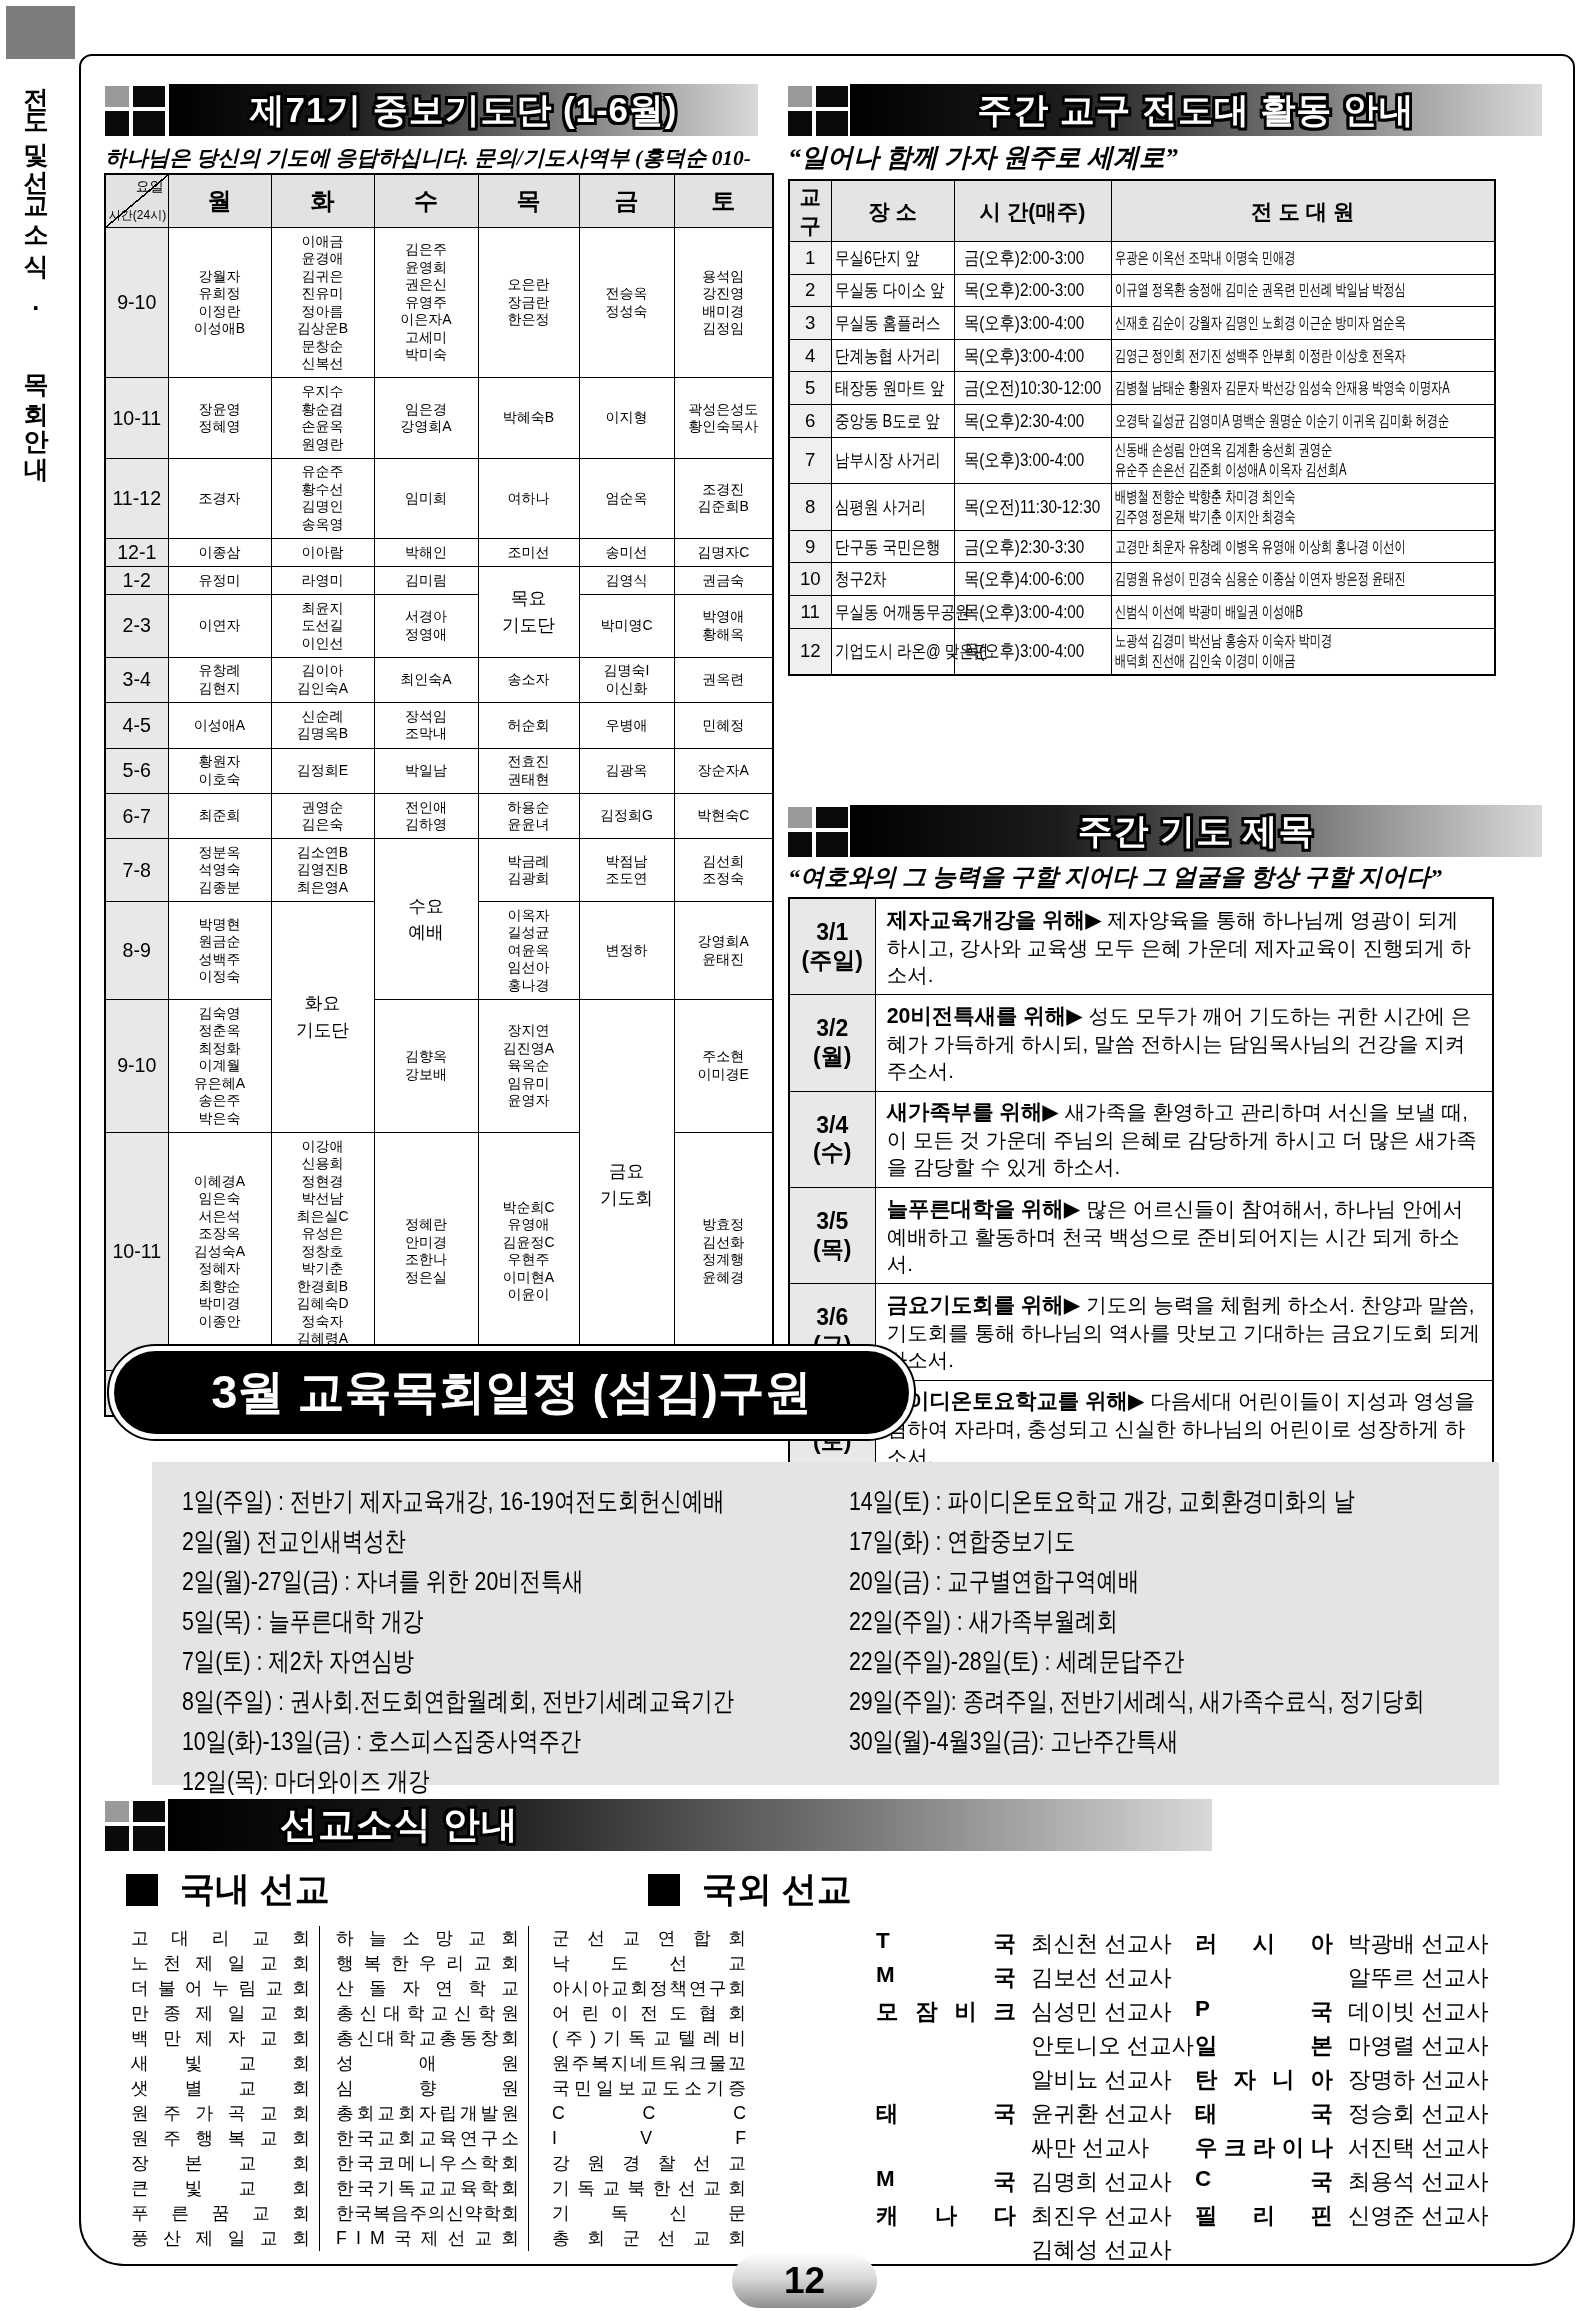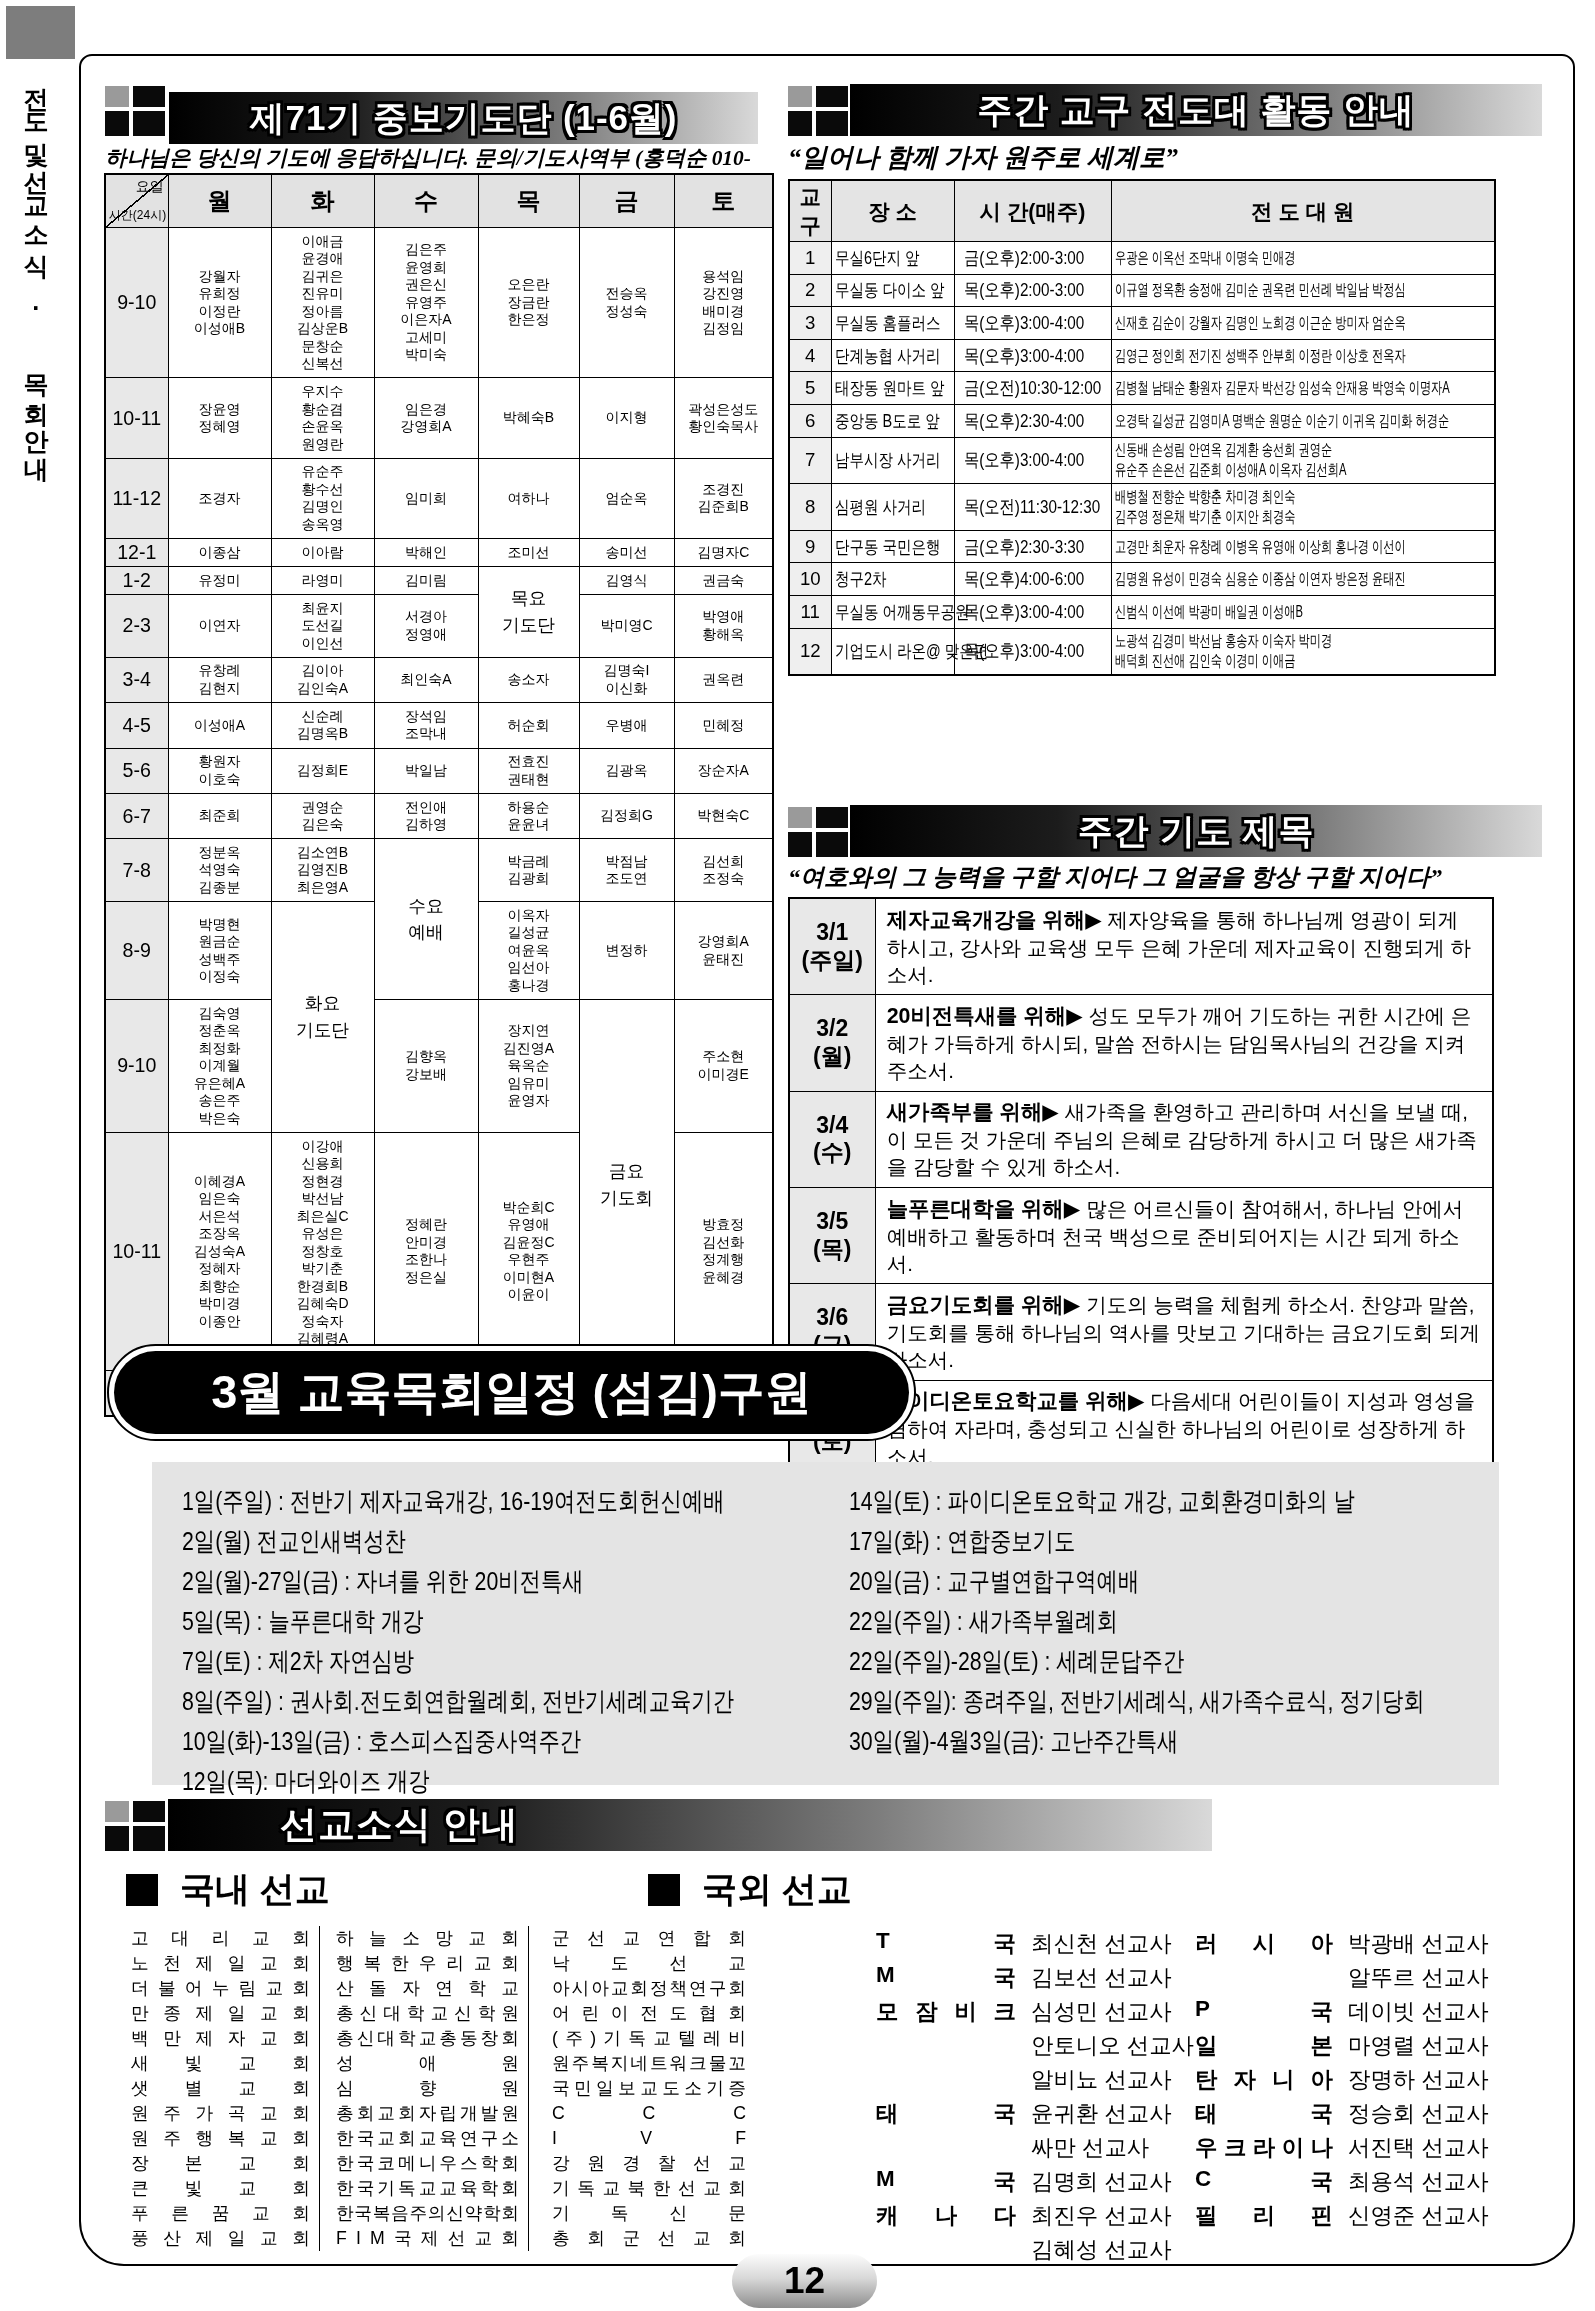--- a/index.html
+++ b/index.html
@@ -89,21 +89,21 @@
 <div class="abs page-border"></div>
 <div class="abs side-square"></div>
 <div class="abs side-label">전도및선교소식 · 목회안내</div>
 
 <div class="abs sq-icon" style="left:105px;top:86px;">
   <span class="g"></span>
   <span class="b"></span>
   <span class="b"></span>
   <span class="b"></span>
 </div>
-<div class="abs titlebar" style="left:169px;top:84px;width:589px;margin-top:8px;">제71기 중보기도단 (1-6월)</div>
+<div class="abs titlebar" style="left:169px;top:84px;width:589px;">제71기 중보기도단 (1-6월)</div>
 <div class="abs subtitle" style="left:105px;top:143px;width:671px;font-size:21.4px;">하나님은 당신의 기도에 응답하십니다. 문의/기도사역부 (홍덕순 010-9129-5508)</div>
 
 <table id="prayer-table" class="abs" style="left:104px;top:173px;">
   <colgroup>
       <col style="width:63px">
       <col style="width:103px">
       <col style="width:103px">
       <col style="width:104px">
       <col style="width:101px">
       <col style="width:95px">

